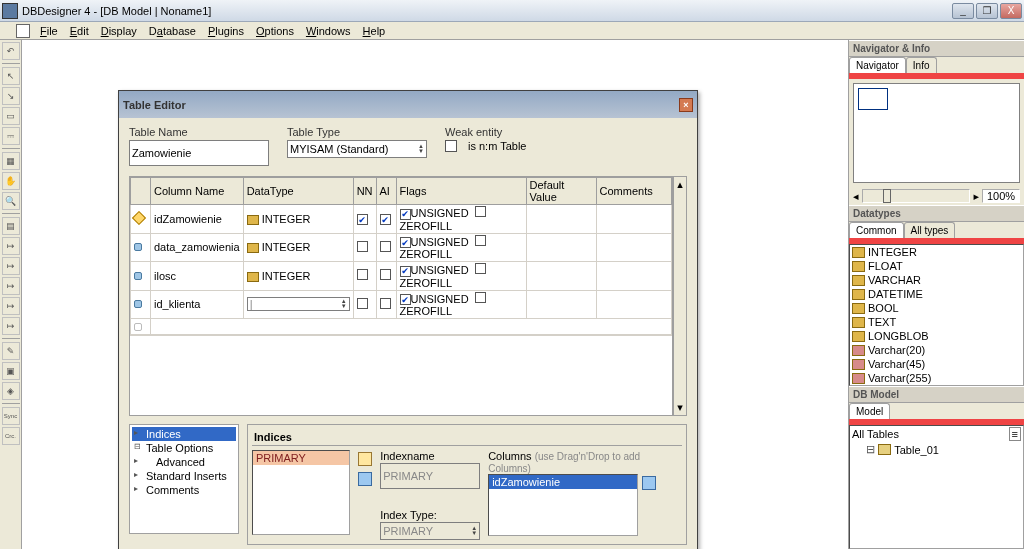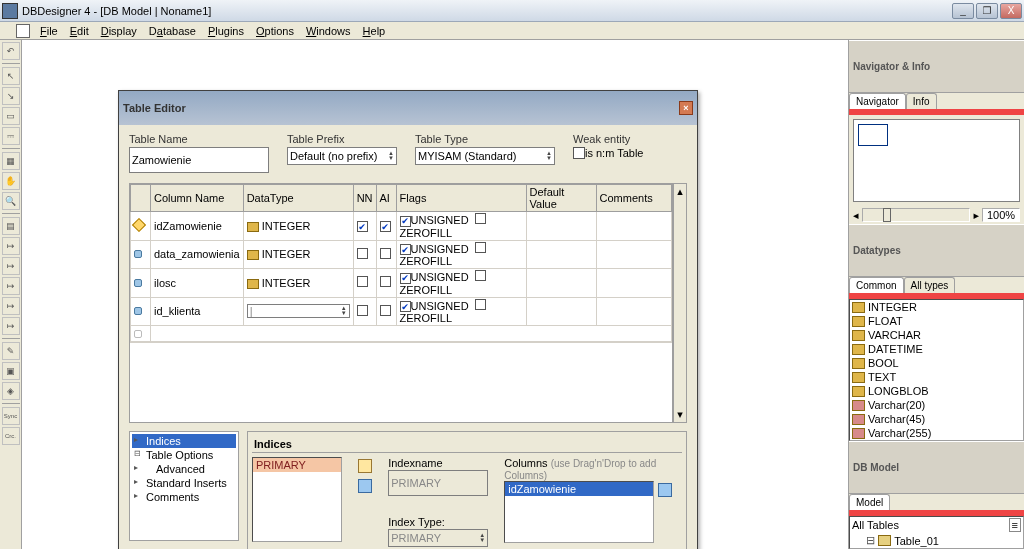--- a/index.html
+++ b/index.html
@@ -20,47 +20,47 @@
 
   
   .mainarea { position:absolute; top:40px; left:0; right:0; bottom:0; display:flex; }
   .lefttoolbar { width:22px; background:#ece9d8; border-right:1px solid #a0a0a0; display:flex; flex-direction:column; align-items:center; padding-top:2px; gap:2px; }
   .tbtn { width:18px; height:18px; border:1px solid #c0c0c0; background:#ece9d8; display:flex; align-items:center; justify-content:center; font-size:9px; color:#555; }
   .sep { width:18px; height:1px; background:#a0a0a0; margin:1px 0; }
 
   .canvasarea { flex:1; background:#fff; position:relative; }
 
   .rightpanel { width:176px; background:#ece9d8; border-left:1px solid #a0a0a0; display:flex; flex-direction:column; }
-  .panelhdr { background:#d6d2c6; padding:20px 4px; font-weight:bold; color:#555; border-bottom:1px solid #a0a0a0; border-top:1px solid #fff; font-size:10px; }
+  .panelhdr { background:#d6d2c6; padding:2px 4px; font-weight:bold; color:#555; border-bottom:1px solid #a0a0a0; border-top:1px solid #fff; font-size:10px; }
   .tabrow { display:flex; background:#ece9d8; border-bottom:6px solid #ef4444; }
   .tab { padding:2px 6px; background:#ece9d8; border:1px solid #a0a0a0; border-bottom:none; border-top-left-radius:3px; border-top-right-radius:3px; font-size:10px; }
   .tab.active { background:#fff; }
   .navcanvas { height:100px; background:#fff; margin:4px; border:1px solid #808080; position:relative; }
   .navcanvas .vrect { position:absolute; top:4px; left:4px; width:30px; height:22px; border:1px solid #003080; }
   .slider { display:flex; align-items:center; padding:2px 4px; gap:3px; }
   .slider .track { flex:1; height:14px; background:#ece9d8; border:1px inset #fff; position:relative; }
   .slider .thumb { position:absolute; top:-1px; left:20px; width:8px; height:14px; background:#ece9d8; border:1px solid #666; }
   .zoombox { width:38px; border:1px inset #fff; text-align:center; background:#fff; }
   .dtlist { background:#fff; margin:0; border:1px inset #a0a0a0; }
   .dtitem { display:flex; align-items:center; padding:1px 2px; gap:3px; }
   .dticon { width:13px; height:11px; background:#dfb64a; border:1px solid #8a6a10; }
   .dticon.usr { background:#d78a8a; }
 
   
   .dialog { position:absolute; left:96px; top:50px; width:580px; background:#ece9d8; border:1px solid #404040; box-shadow:2px 2px 4px rgba(0,0,0,.3); }
-  .dialog .dlgtitle { height:34px; background:linear-gradient(#93a9c4,#b7c3d3); display:flex; align-items:center; padding:6px 4px; font-weight:bold; color:#333; }
+  .dialog .dlgtitle { height:27px; background:linear-gradient(#93a9c4,#b7c3d3); display:flex; align-items:center; padding:6px 4px; font-weight:bold; color:#333; }
   .dlgtitle .closebtn { width:14px; height:14px; margin-left:auto; background:#d47a52; border:1px solid #8a3a1a; color:#fff; display:flex; align-items:center; justify-content:center; font-size:9px; }
   .dlgbody { padding:8px 10px; }
 
   .toprow { display:flex; gap:18px; margin-bottom:10px; }
   .fcol .flabel { color:#333; margin-bottom:2px; }
   .finput { height:18px; border:1px solid #7e7e7e; background:#fff; padding:12px 2px; }
   .fselect { height:18px; border:1px solid #7e7e7e; background:#fff; display:flex; align-items:center; padding:0 2px; justify-content:space-between; }
   .fselect .spin { display:flex; flex-direction:column; font-size:6px; line-height:5px; color:#444; }
-  .chkrow { display:flex; align-items:flex-end; gap:0; margin-top:2px; }
+  .chkrow { display:flex; align-items:flex-end; gap:11px; margin-top:2px; }
   .chk { width:12px; height:12px; border:1px solid #555; background:#fff; display:flex; align-items:center; justify-content:center; font-size:9px; color:#000; }
 
   
   .grid { border:1px solid #9e9e9e; background:#fff; }
   .grid table { width:100%; border-collapse:collapse;padding-left:36px; }
   .grid th { background:#ece9d8; border:1px solid #9e9e9e; text-align:left; font-weight:normal; padding:1px 3px; height:16px; }
   .grid td { border:1px solid #d4d0c8; padding:1px 3px; height:16px; }
   .keyicon { display:inline-block; width:10px; height:10px; border:1px solid #aa7a00; background:#ffd76a; transform:rotate(45deg); margin-right:3px; }
   .attricon { display:inline-block; width:8px; height:8px; border:1px solid #4a7aa0; background:#9fc6e6; border-radius:2px; margin-right:3px; }
   .typeicon { display:inline-block; width:12px; height:10px; background:#dfb64a; border:1px solid #8a6a10; margin-right:3px; vertical-align:middle; }
@@ -70,21 +70,21 @@
 
   
   .lower { display:flex; margin-top:8px; gap:8px; }
   .treebox { width:110px; height:110px; border:1px solid #a0a0a0; background:#fff; padding:2px; }
   .treeitem { padding:1px 2px 1px 14px; position:relative; }
   .treeitem.sel { background:#3169c6; color:#fff; }
   .treeitem::before { content:"▸"; position:absolute; left:2px; font-size:8px; color:#555; }
   .treeitem.exp::before { content:"⊟"; }
   .idxbox { flex:1; border:1px solid #a0a0a0; background:#ece9d8; padding:4px; }
   .idxhdr { font-weight:bold; padding:2px; border-bottom:1px solid #a0a0a0; margin-bottom:4px; }
-  .idxbody { display:flex; gap:16px; }
+  .idxbody { display:flex; gap:8px; }
   .idxlist { width:100px; height:85px; background:#fff; border:1px inset #a0a0a0; }
   .idxitem { background:#f5c6a5; padding:1px 3px; color:#802020; }
   .idxctrls { flex:1; }
   .idxlbl { margin-bottom:1px; }
   .colslist { width:150px; height:62px; background:#fff; border:1px inset #a0a0a0; }
   .colitem { background:#3169c6; color:#fff; padding:1px 3px; }
   .tinylbl { color:#888; font-size:10px; }
   .toolicons { display:flex; flex-direction:column; gap:6px; padding-top:2px; }
   .toolicons span { width:14px; height:14px; border:1px solid #997733; background:#ffe7a0; }
 </style>
@@ -147,27 +147,20 @@
       <div class="dlgtitle">
         <span>Table Editor</span>
         <div class="closebtn">×</div>
       </div>
       <div class="dlgbody">
         <div class="toprow">
           <div class="fcol" style="width:140px;">
             <div class="flabel">Table Name</div>
             <input class="finput" style="width: 100%;" value="Zamowienie">
           </div>
-          <div class="fcol" style="width:110px;">
-            <div class="flabel">Table Prefix</div>
-            <div class="fselect">
-                <span>Default (no prefix)</span>
-                <span class="spin">▲<br>▼</span>
-              </div>
-          </div>
           <div class="fcol" style="width:140px;">
             <div class="flabel">Table Type</div>
             <div class="fselect">
                 <span>MYISAM (Standard)</span>
                 <span class="spin">▲<br>▼</span>
               </div>
           </div>
           <div class="fcol">
             <div class="flabel">Weak entity</div>
             <div class="chkrow">

